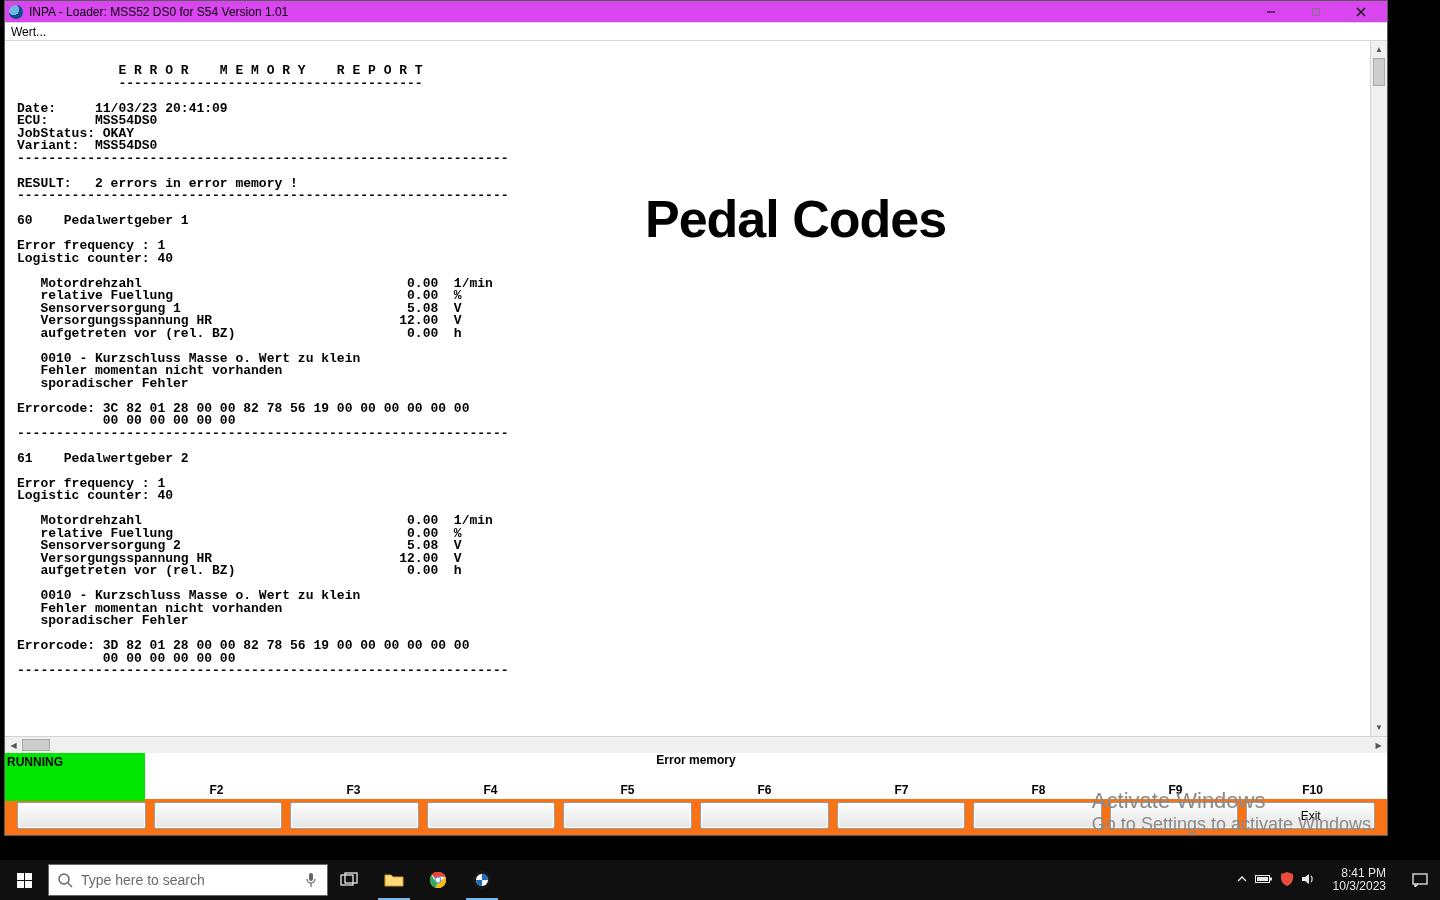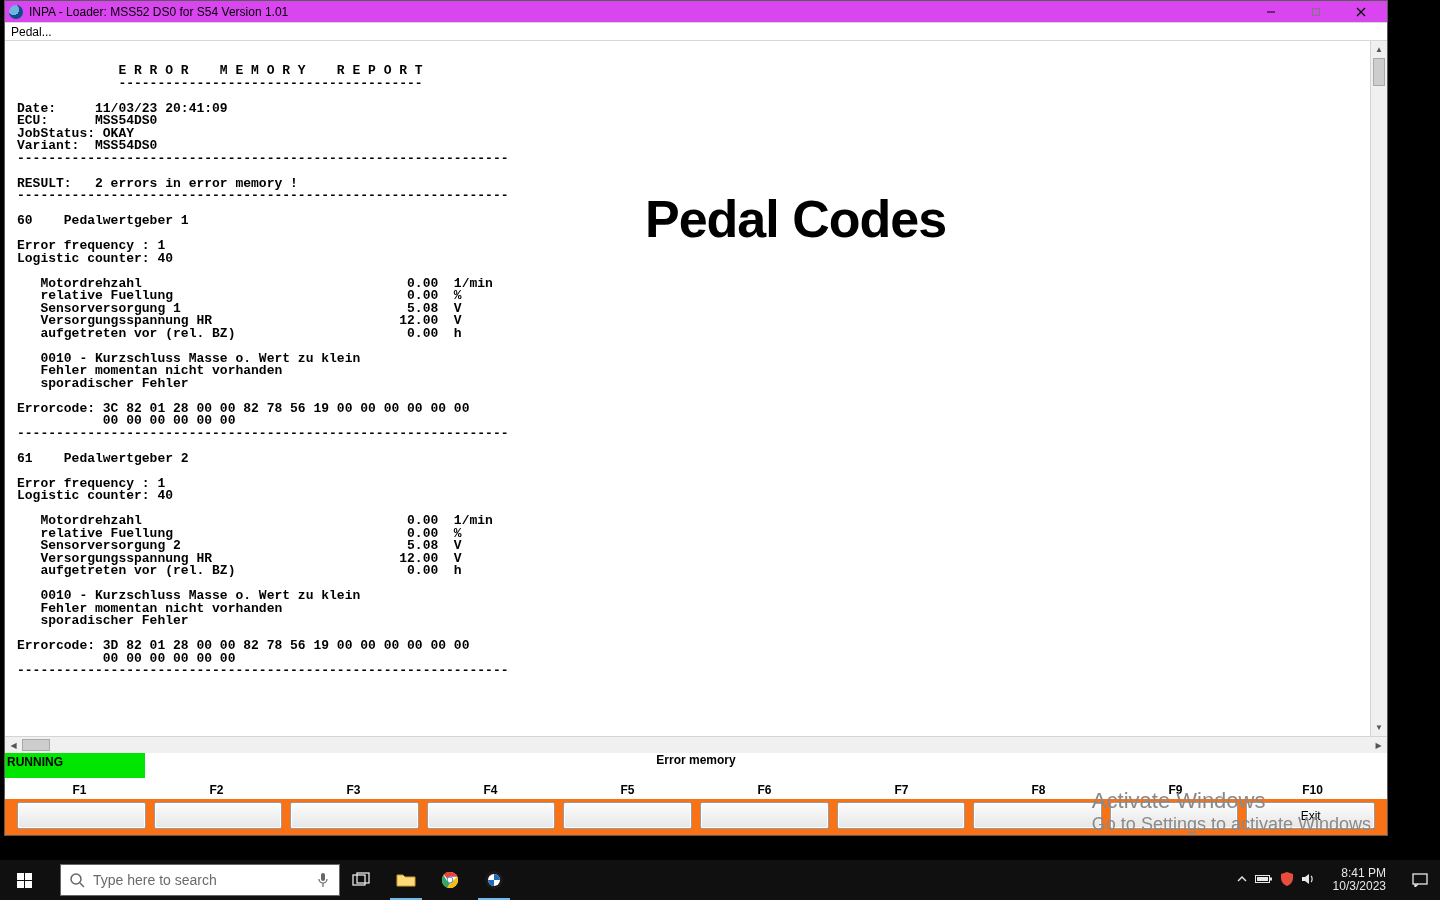--- a/index.html
+++ b/index.html
@@ -21,35 +21,35 @@
   .overlay-title { position: absolute; left: 640px; top: 130px; font-family: Arial, Helvetica, sans-serif; font-size: 52px; font-weight: 900; color: #000; letter-spacing: -1px; }
   .vscroll { width: 17px; background: #f0f0f0; border-left: 1px solid #d4d4d4; display: flex; flex-direction: column; }
   .vscroll .arrow { height: 17px; display: flex; align-items: center; justify-content: center; font-size: 8px; color: #555; }
   .vscroll .track { flex: 1; position: relative; }
   .vscroll .thumb { position: absolute; left: 2px; right: 2px; top: 0; height: 28px; background: #cdcdcd; border: 1px solid #a9a9a9; }
   .hscroll { height: 17px; background: #f0f0f0; border-top: 1px solid #d4d4d4; display: flex; }
   .hscroll .arrow { width: 17px; display: flex; align-items: center; justify-content: center; font-size: 8px; color: #555; }
   .hscroll .htrack { flex: 1; position: relative; }
   .hscroll .hthumb { position: absolute; top: 2px; bottom: 2px; left: 0; width: 28px; background: #cdcdcd; border: 1px solid #a9a9a9; }
   .statusrow { height: 30px; background: #fff; display: flex; align-items: flex-start; position: relative; }
-  .running { position: absolute; left: 0; top: 0; width: 140px; height: 25px; background: #00e600; color: #000; font-weight: bold; font-size: 12px; padding: 2px 2px; }
+  .running { position: absolute; left: 0; top: 0; width: 140px; height: 48px; background: #00e600; color: #000; font-weight: bold; font-size: 12px; padding: 2px 2px; }
   .statuscenter { position: absolute; left: 0; right: 0; top: 0; text-align: center; font-weight: bold; font-size: 12px; }
   .fnlabels { height: 16px; display: flex; padding: 0 12px; gap: 12px; }
   .fnlabel { flex: 1; text-align: center; font-size: 12px; font-weight: bold; }
   .fnbar { height: 36px; background: #f97316; display: flex; padding: 3px 12px 6px 12px; gap: 8px; }
   .fnbtn { flex: 1; background: linear-gradient(#fdfdfd, #e6e6e6); border: 1px solid #9a9a9a; border-radius: 2px; font-size: 12px; display: flex; align-items: center; justify-content: center; box-shadow: inset 0 0 0 1px #fff; }
   .watermark { position: absolute; right: 64px; bottom: 64px; color: #8a8a8a; font-size: 20px; pointer-events: none; line-height: 1.2; }
   .watermark .wm1 { font-size: 22px; }
   .watermark .wm2 { font-size: 18px; }
   
   .taskbar { position: absolute; left: 0; right: 0; bottom: 0; height: 40px; background: #101010; display: flex; align-items: center; color: #fff; }
   .start { width: 48px; height: 40px; display: flex; align-items: center; justify-content: center; }
   .winlogo { display: grid; grid-template-columns: 7px 7px; grid-template-rows: 7px 7px; gap: 1px; }
   .winlogo div { background: #fff; }
-  .searchbox { display: flex; align-items: center; background: #fff; height: 32px; width: 280px; margin-left: 12px; border: 1px solid #666; }
+  .searchbox { display: flex; align-items: center; background: #fff; height: 32px; width: 280px; margin-left: 0; border: 1px solid #666; }
   .searchbox .sicon { width: 32px; display: flex; align-items: center; justify-content: center; }
   .searchbox .sicon svg circle, .searchbox .sicon svg line { stroke: #666; stroke-width: 1.5; fill: none; }
   .searchbox .sph { color: #6a6a6a; font-size: 14px; flex: 1; }
   .searchbox .mic { width: 32px; display: flex; align-items: center; justify-content: center; color: #6a6a6a; }
   .tb-icons { display: flex; align-items: center; height: 40px; }
   .tb-item { width: 44px; height: 40px; display: flex; align-items: center; justify-content: center; position: relative; }
   .tb-item.active::after { content: ''; position: absolute; left: 6px; right: 6px; bottom: 0; height: 2px; background: #76b9ed; }
   .tray { margin-left: auto; display: flex; align-items: center; height: 40px; gap: 6px; color: #e8e8e8; }
   .tray .tgroup { display: flex; align-items: center; gap: 8px; font-size: 12px; padding: 0 4px; }
   .tray .clock { text-align: right; font-size: 12px; line-height: 1.1; padding: 0 8px; }
@@ -79,21 +79,21 @@
         <div class="winbtn">
           <svg viewBox="0 0 10 10">
               <line x1="1" y1="1" x2="9" y2="9" stroke="#000" stroke-width="1.2"></line>
               <line x1="9" y1="1" x2="1" y2="9" stroke="#000" stroke-width="1.2"></line>
             </svg>
         </div>
       </div>
     </div>
 
     <div class="menubar">
-      <span>Pedal...</span>
+      <span>Wert...</span>
     </div>
 
 
     <div class="content-wrap">
       <div class="content">
         <pre class="report">             E R R O R    M E M O R Y    R E P O R T
              ---------------------------------------
 
 Date:     11/03/23 20:41:09
 ECU:      MSS54DS0

